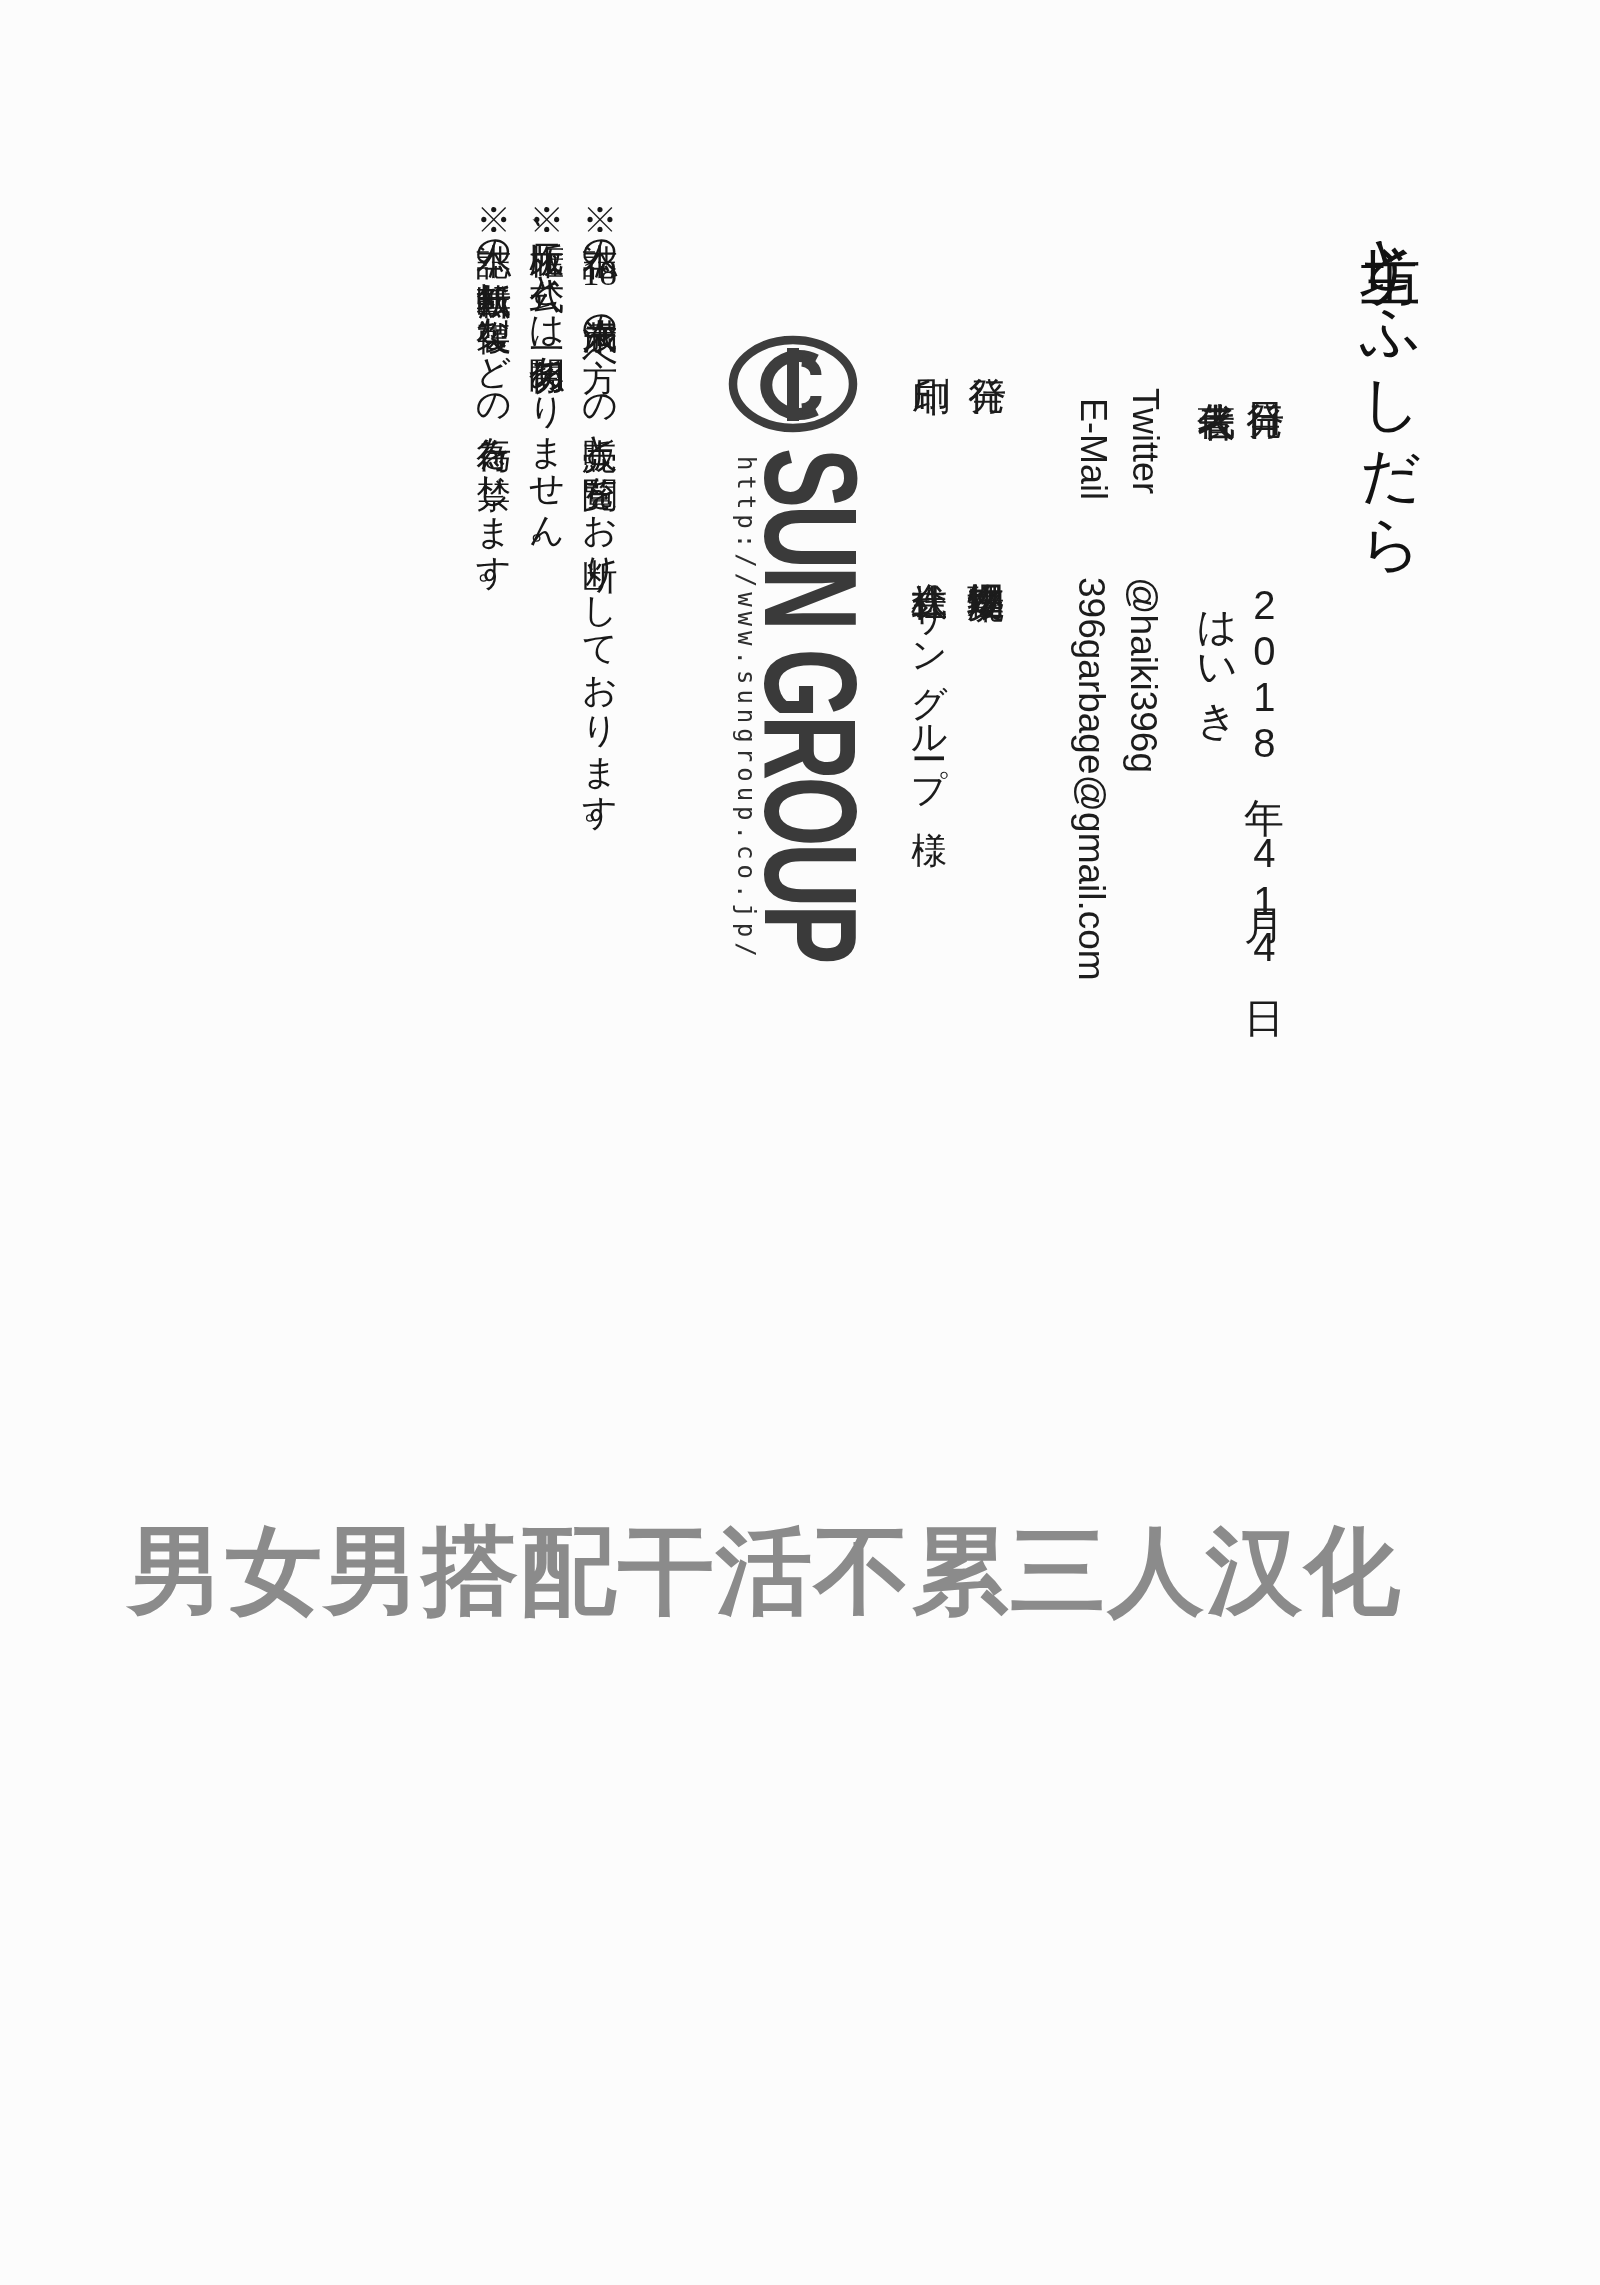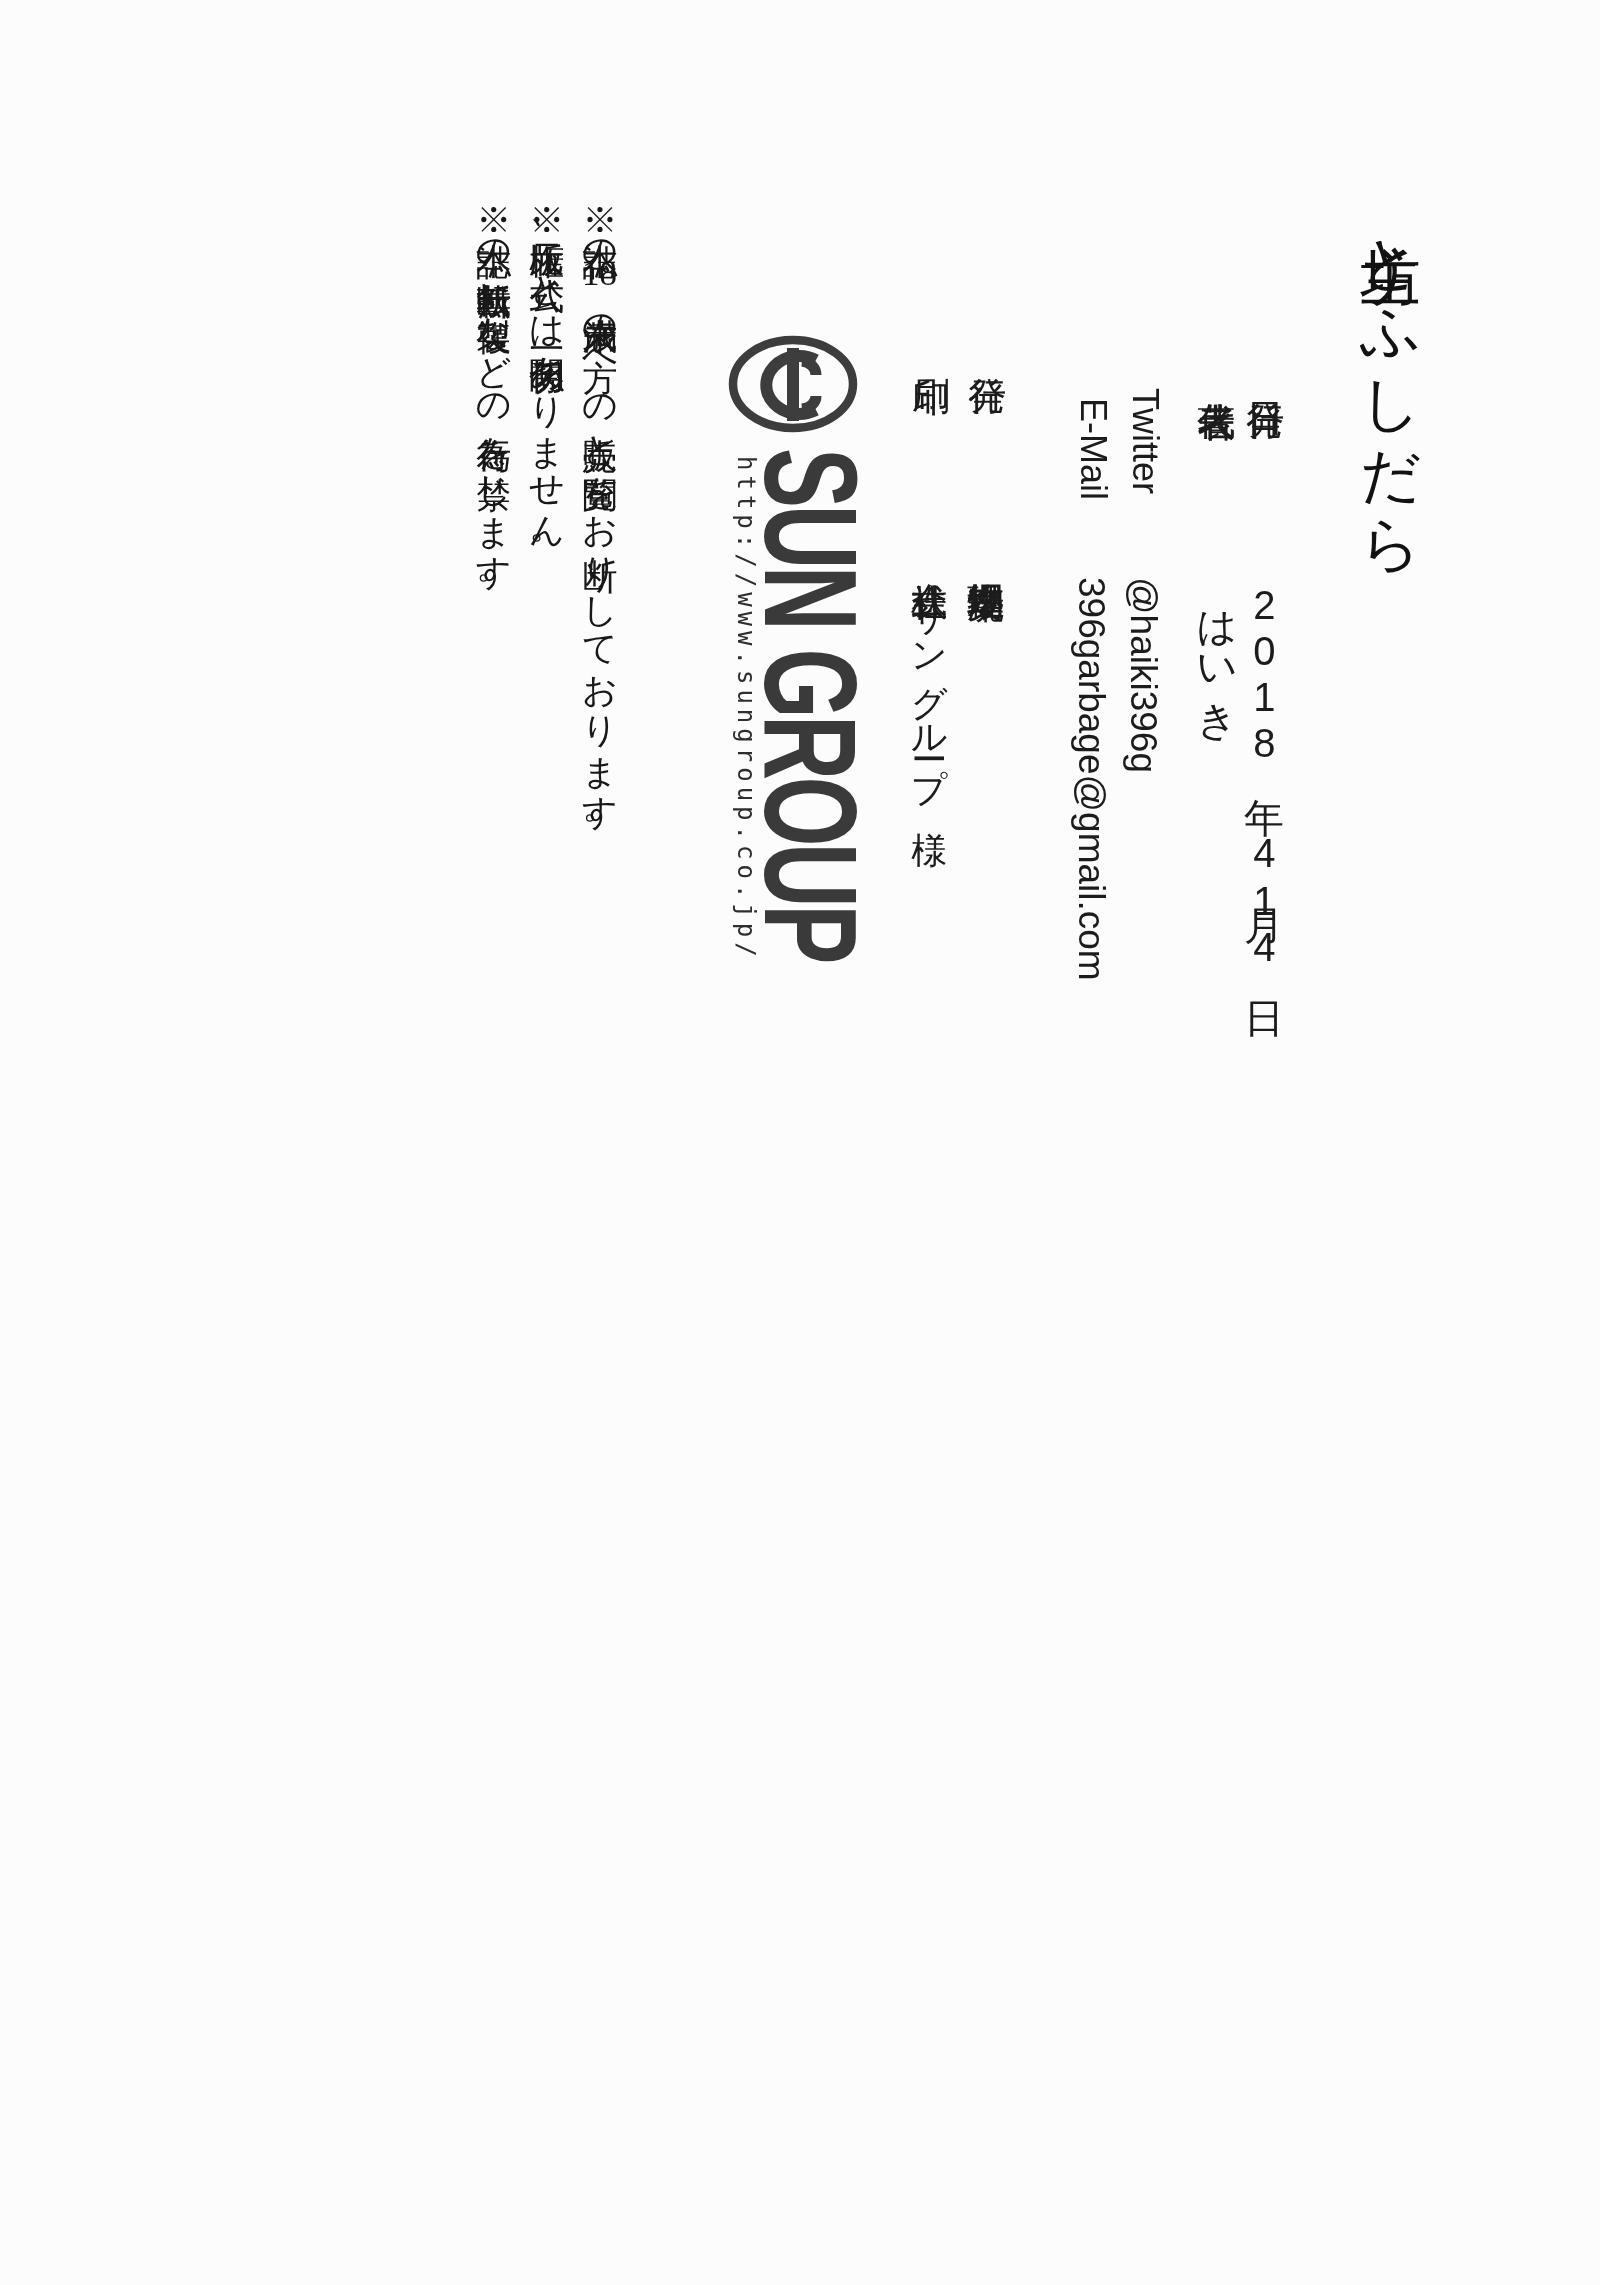--- a/index.html
+++ b/index.html
@@ -111,14 +111,15 @@
   </svg>
   <div class="logo-text">SUN GROUP</div>
   <div class="logo-url">http://www.sungroup.co.jp/</div>
 
   <div class="disclaimers">
     <p class="tcy-digits">※本誌の<span class="tcy">18</span>歳未満の方への販売と閲覧をお断りしております。</p>
     <p class="tcy-digits">※版権元、公式とは一切関係ありません。</p>
     <p class="tcy-digits">※本誌の無断転載、複製などの行為を禁じます。</p>
   </div>
 
+  <div class="watermark">男女男搭配干活不累三人汉化</div>
 
 </div>
 
 </body></html>

